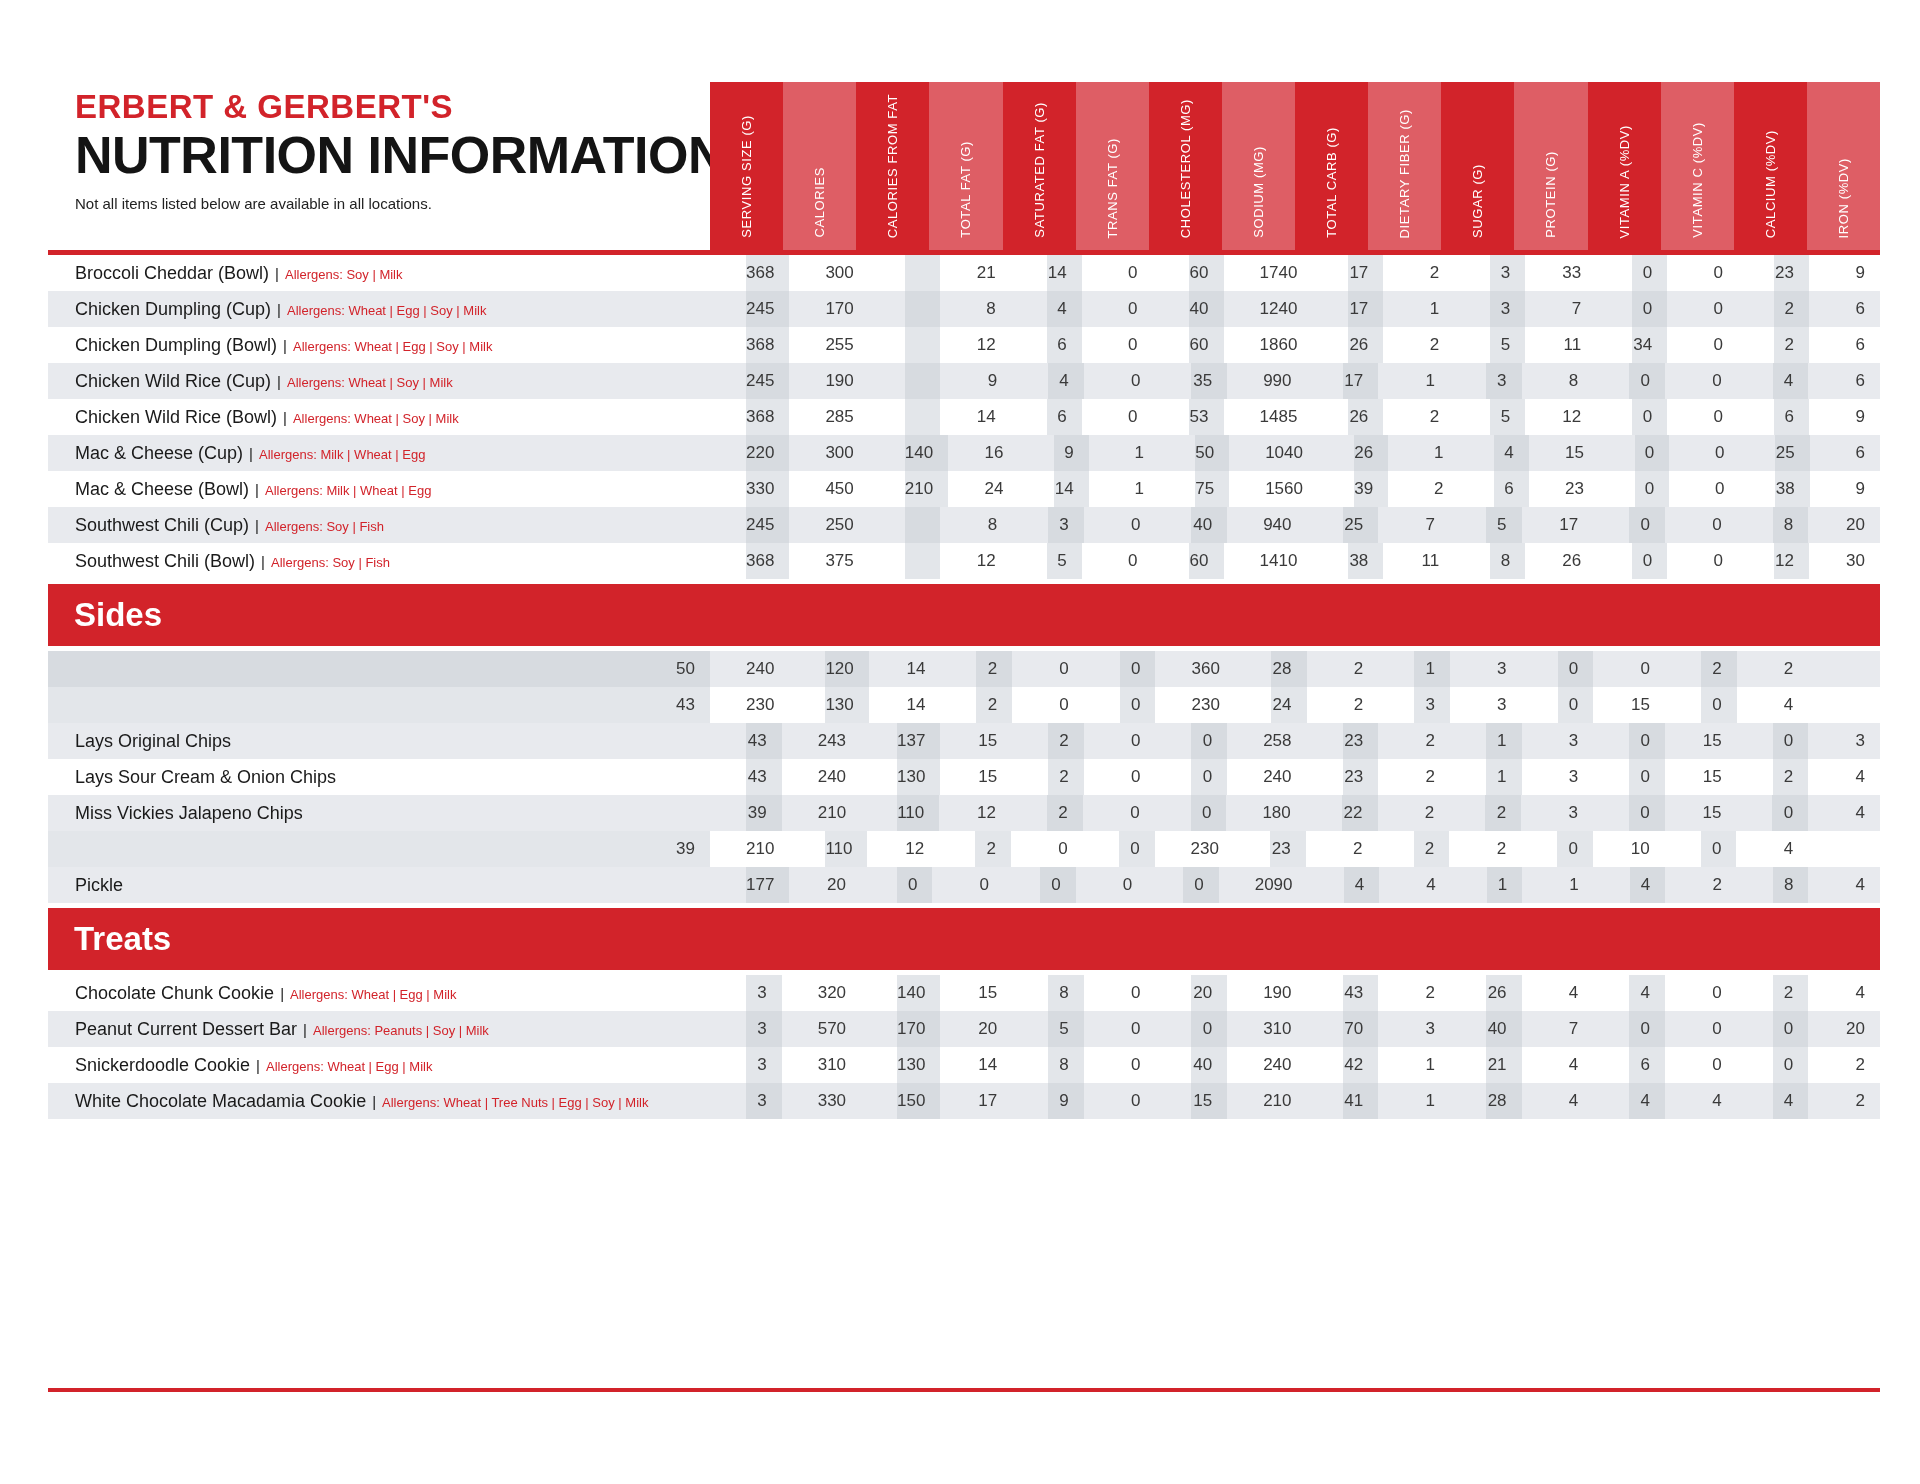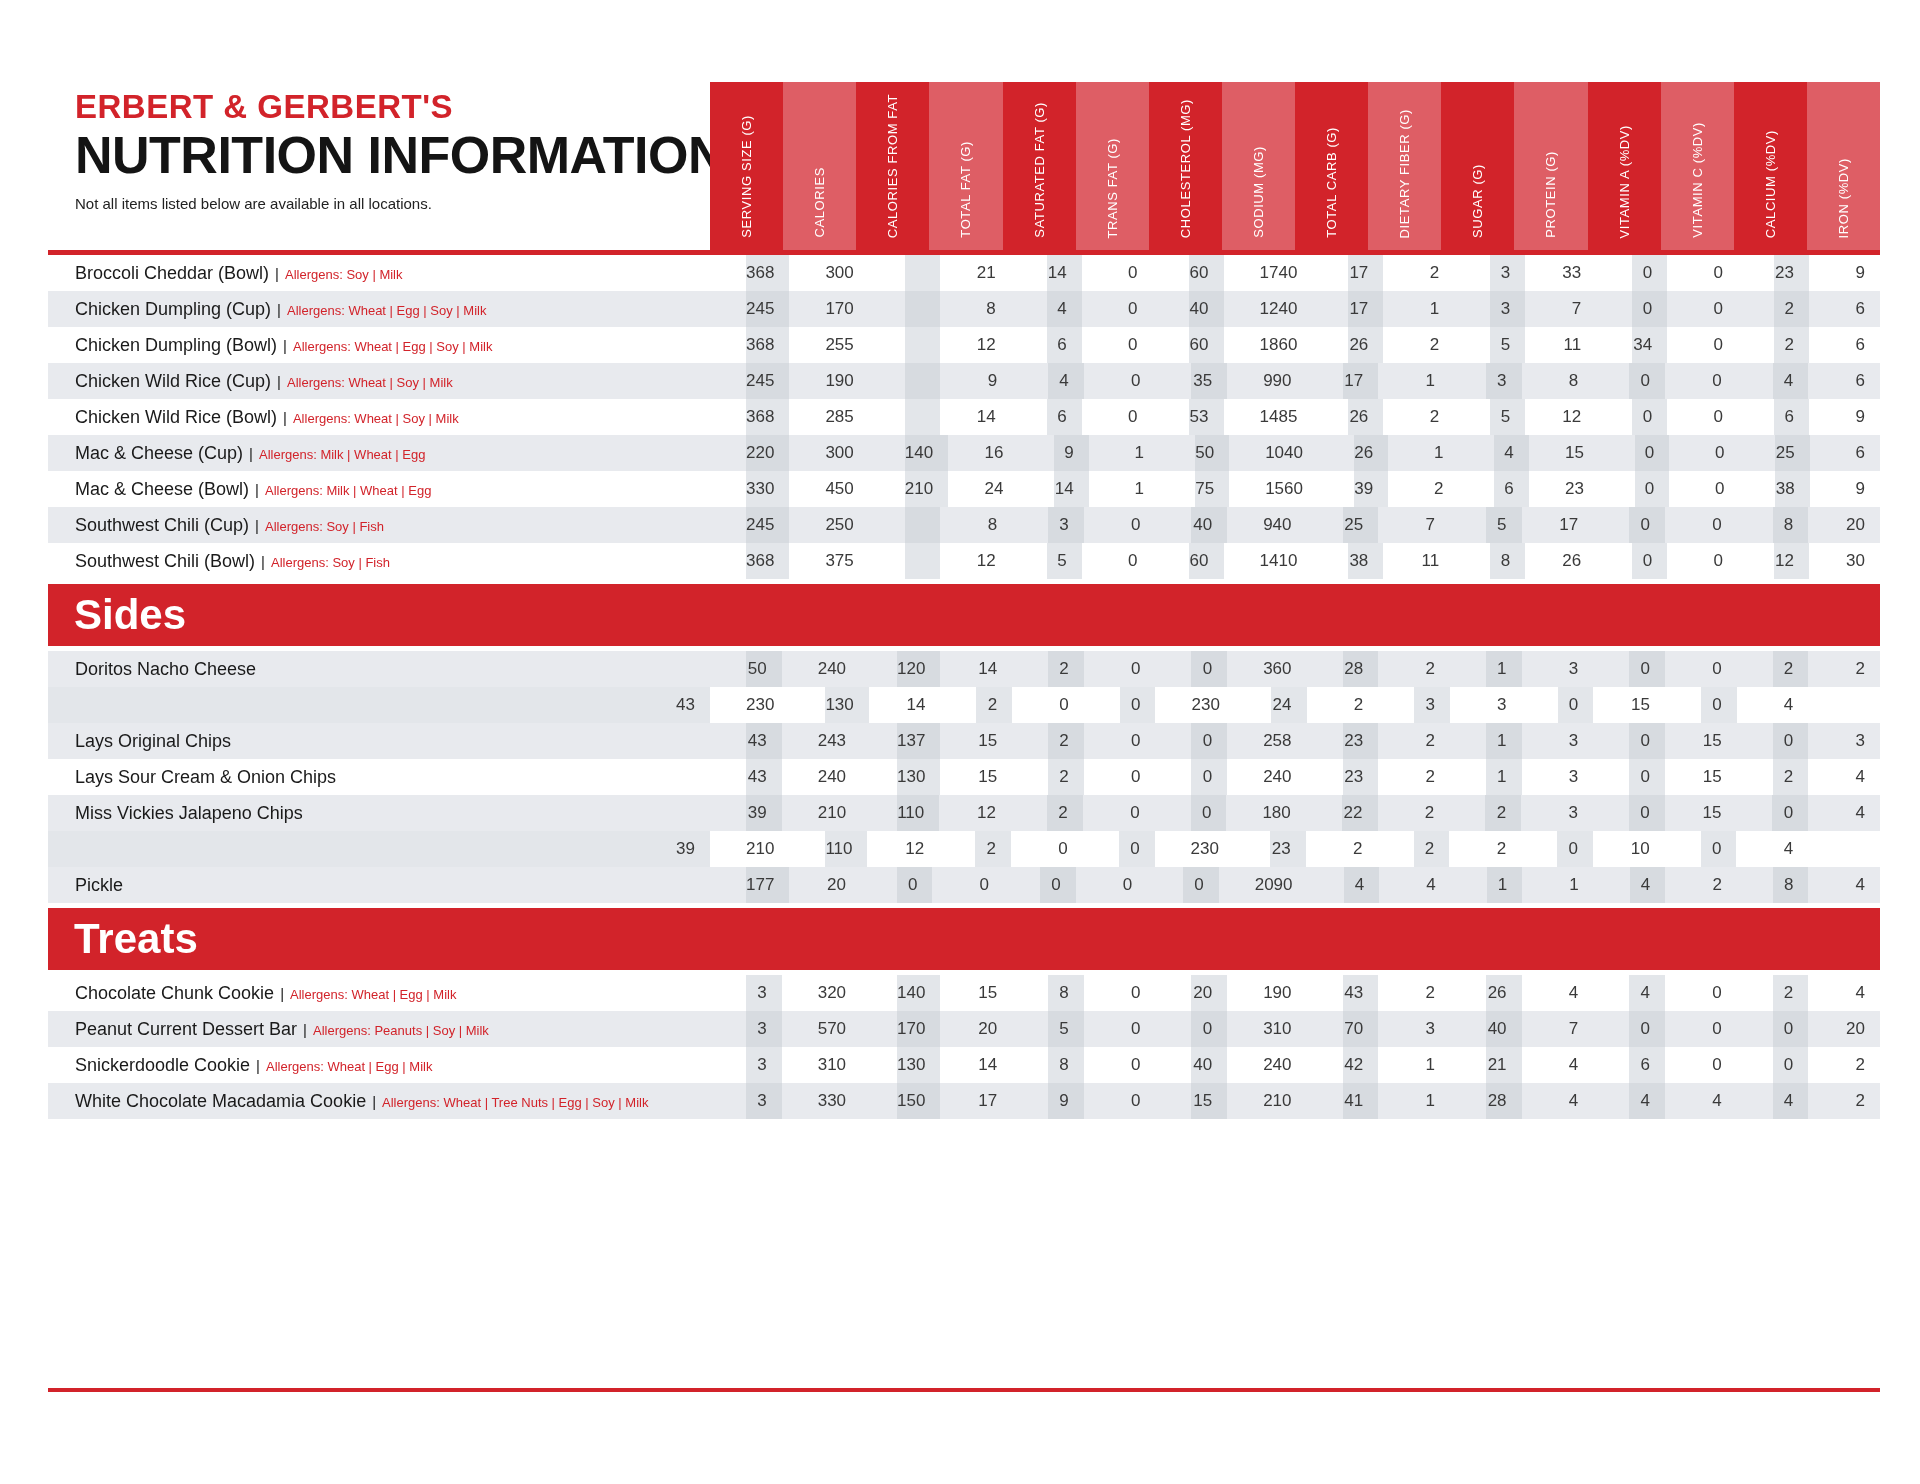--- a/index.html
+++ b/index.html
@@ -89,21 +89,21 @@
   .trow.white .num-cell.tint { background:var(--tint-on-white); }
   .trow.gray  .num-cell.tint { background:var(--tint-on-gray); }
 
   .section-banner {
     height:62px;
     background:var(--red);
     display:flex; align-items:center;
     padding-left:26px;
     margin:5px 0;
   }
-  .section-banner span { color:#ffffff; font-size:42px; font-weight:bold; }
+  .section-banner span { color:#ffffff; font-size:33px; font-weight:bold; }
 
   
   .footer-rule {
     position:absolute; left:48px; top:1352px;
     width:1832px; height:4px; background:var(--red);
   }
   .footer {
     position:absolute; left:75px; top:1368px; width:1790px;
     display:flex; justify-content:space-between;
     font-size:15px; color:#111;
@@ -382,23 +382,20 @@
         <div class="num-cell">26</div>
         <div class="num-cell tint">0</div>
         <div class="num-cell">0</div>
         <div class="num-cell tint">12</div>
         <div class="num-cell">30</div>
       </div>
       <div class="section-banner">
         <span>Sides</span>
       </div>
       <div class="trow gray">
-        <div class="item-cell">
-          <span class="item-name">Doritos Nacho Cheese</span>
-        </div>
         <div class="num-cell tint">50</div>
         <div class="num-cell">240</div>
         <div class="num-cell tint">120</div>
         <div class="num-cell">14</div>
         <div class="num-cell tint">2</div>
         <div class="num-cell">0</div>
         <div class="num-cell tint">0</div>
         <div class="num-cell">360</div>
         <div class="num-cell tint">28</div>
         <div class="num-cell">2</div>

